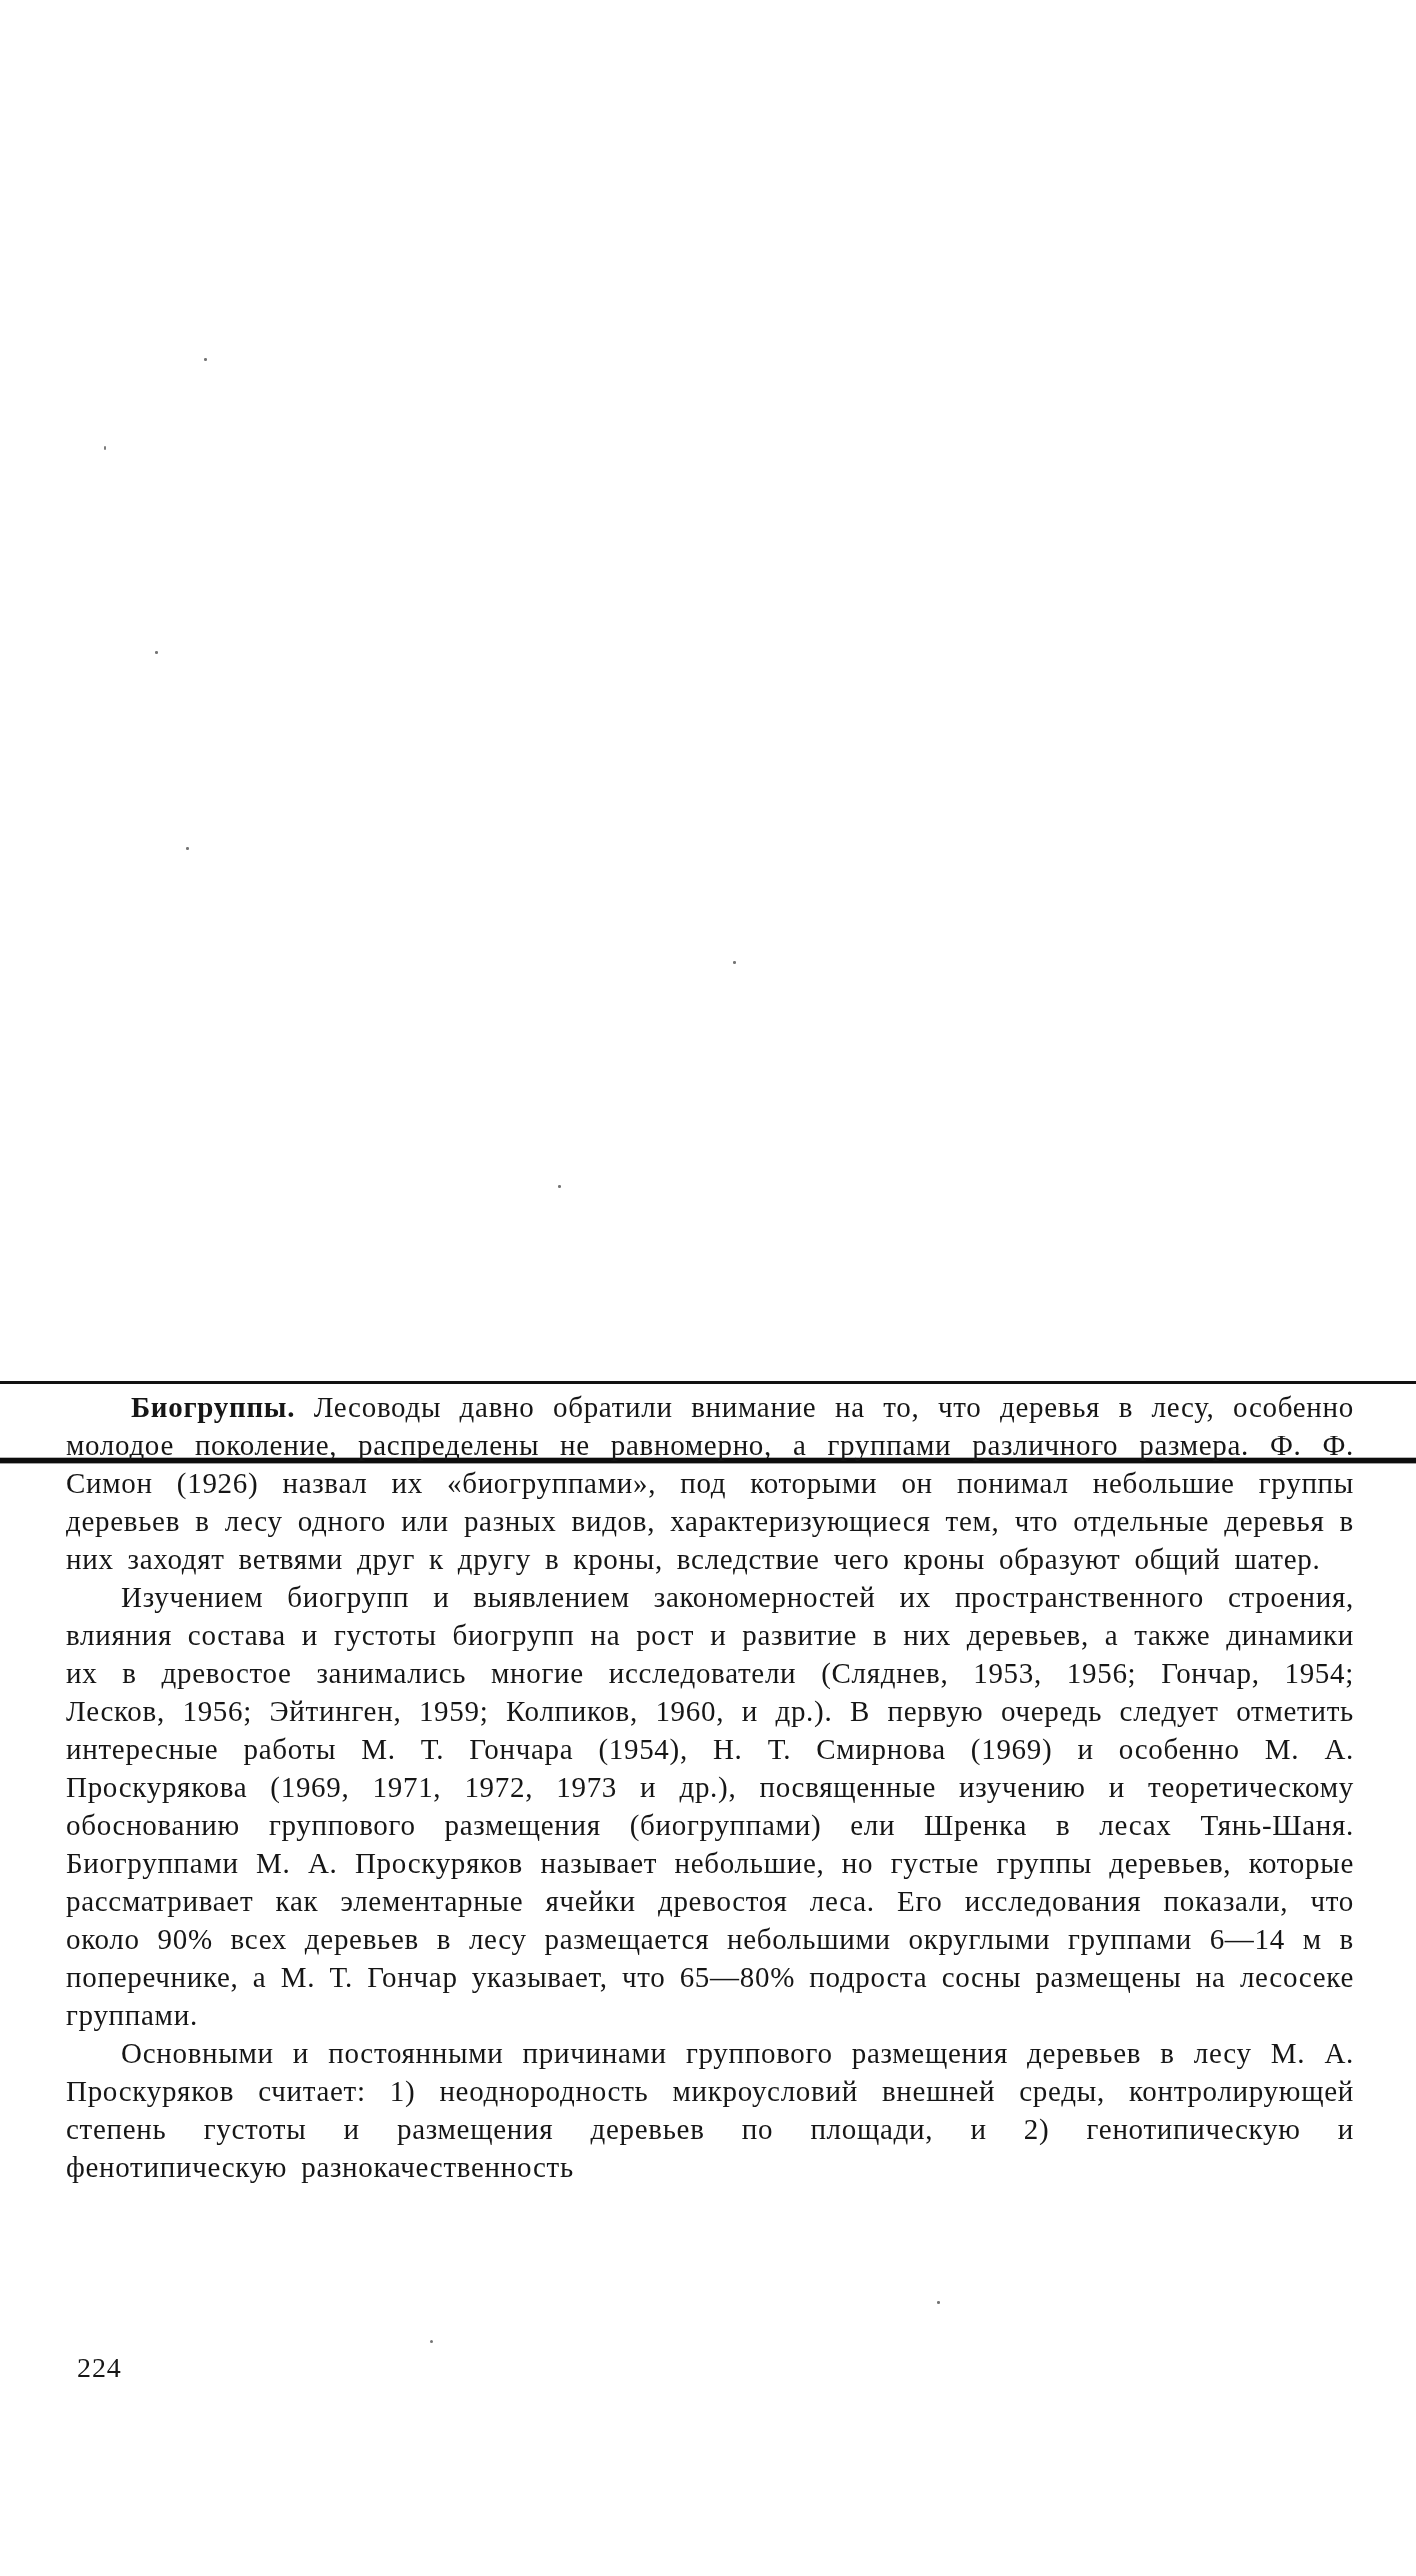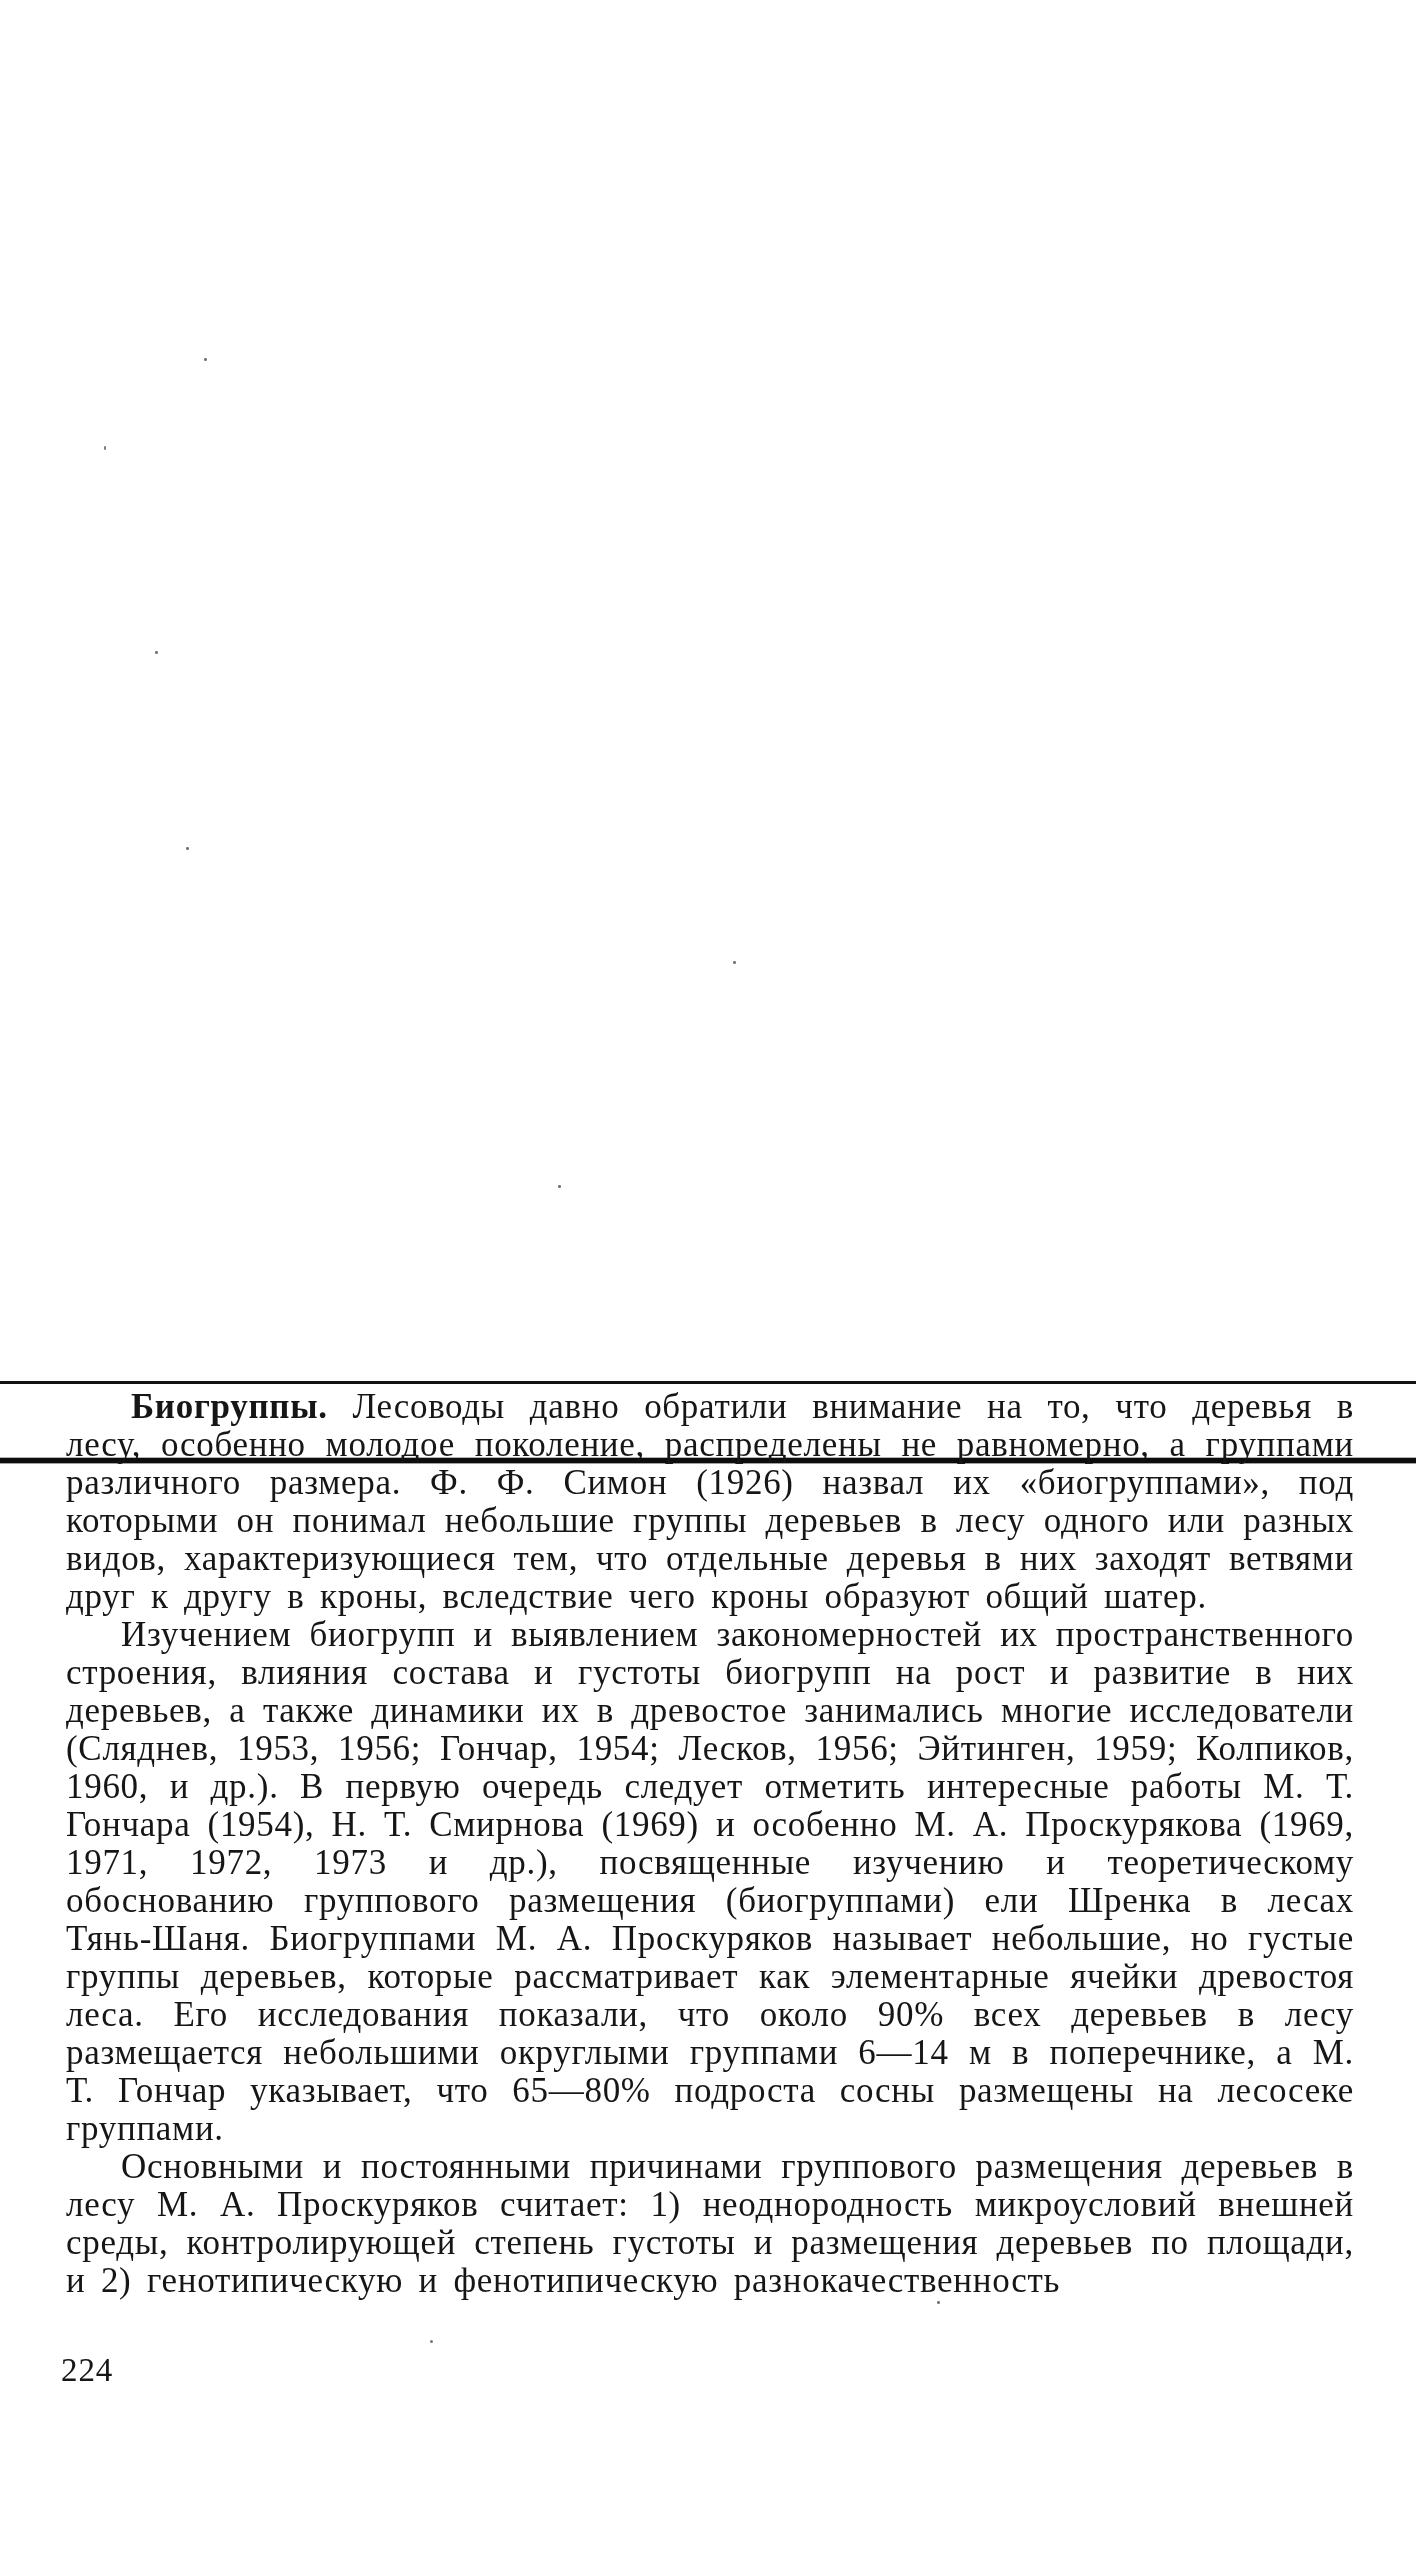--- a/index.html
+++ b/index.html
@@ -33,38 +33,38 @@
     width: 1416px;
     height: 5.1px;
     background: #0d0d0d;
     box-shadow: 0 0.9px 0 rgba(20,20,20,.45), 0 -0.9px 0 rgba(20,20,20,.35);
   }
   .text-block {
     position: absolute;
     left: 66px;
     top: 1388px;
     width: 1288px;
-    font-size: 35px;
+    font-size: 29px;
     line-height: 38px;
     text-align: justify;
     letter-spacing: 0.7px;
     word-spacing: 6px;
   }
   .text-block p {
     margin: 0;
     padding: 0;
   }
   p.para-head { text-indent: 65px; }
   p.para      { text-indent: 55px; }
   .lead-bold  { font-weight: bold; }
   .page-number {
     position: absolute;
-    left: 61px;
+    left: 77px;
     top: 2352px;
-    font-size: 33px;
+    font-size: 28px;
     letter-spacing: 0.9px;
   }
   
   .speck {
     position: absolute;
     background: #2a2a2a;
     border-radius: 50%;
     opacity: .65;
   }
   .s1 { left: 204px;  top: 358px;  width: 2.6px; height: 2.6px; }

